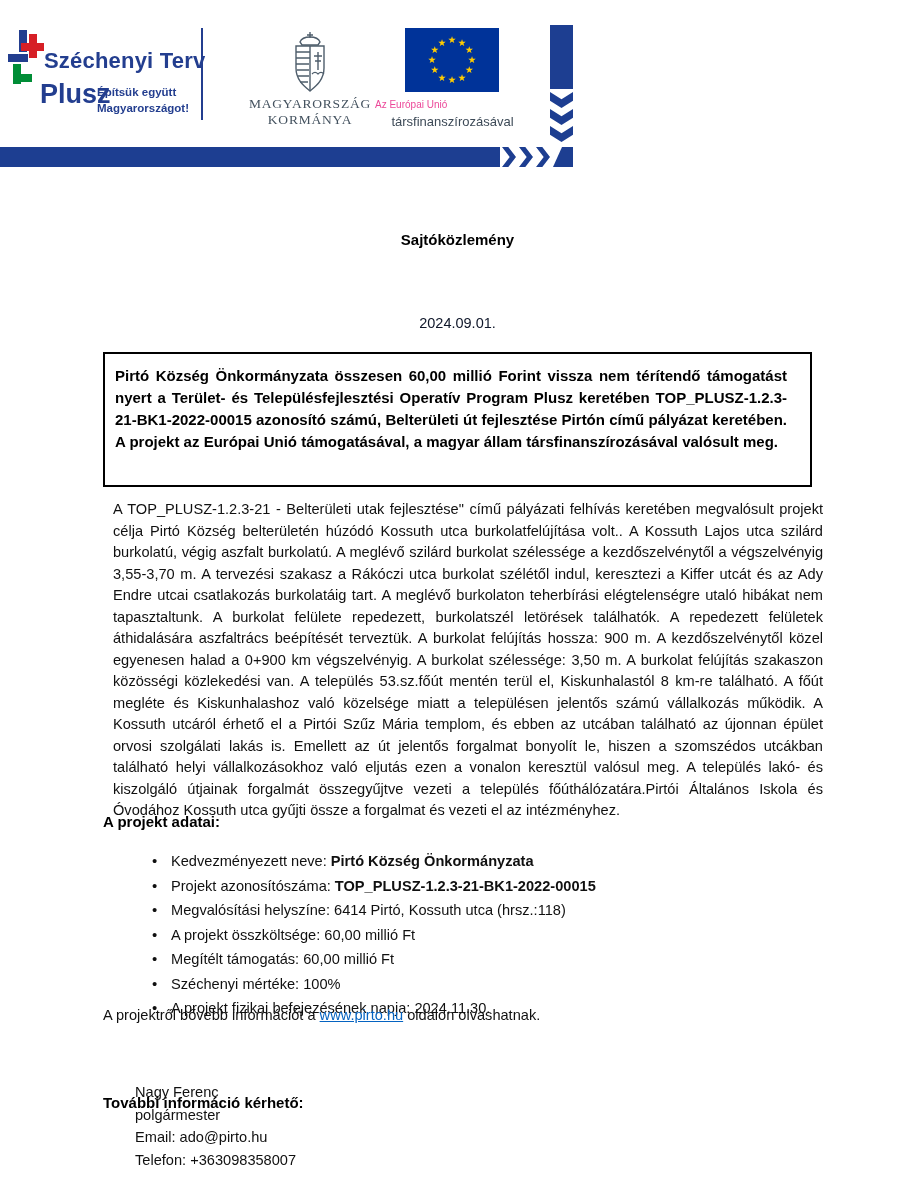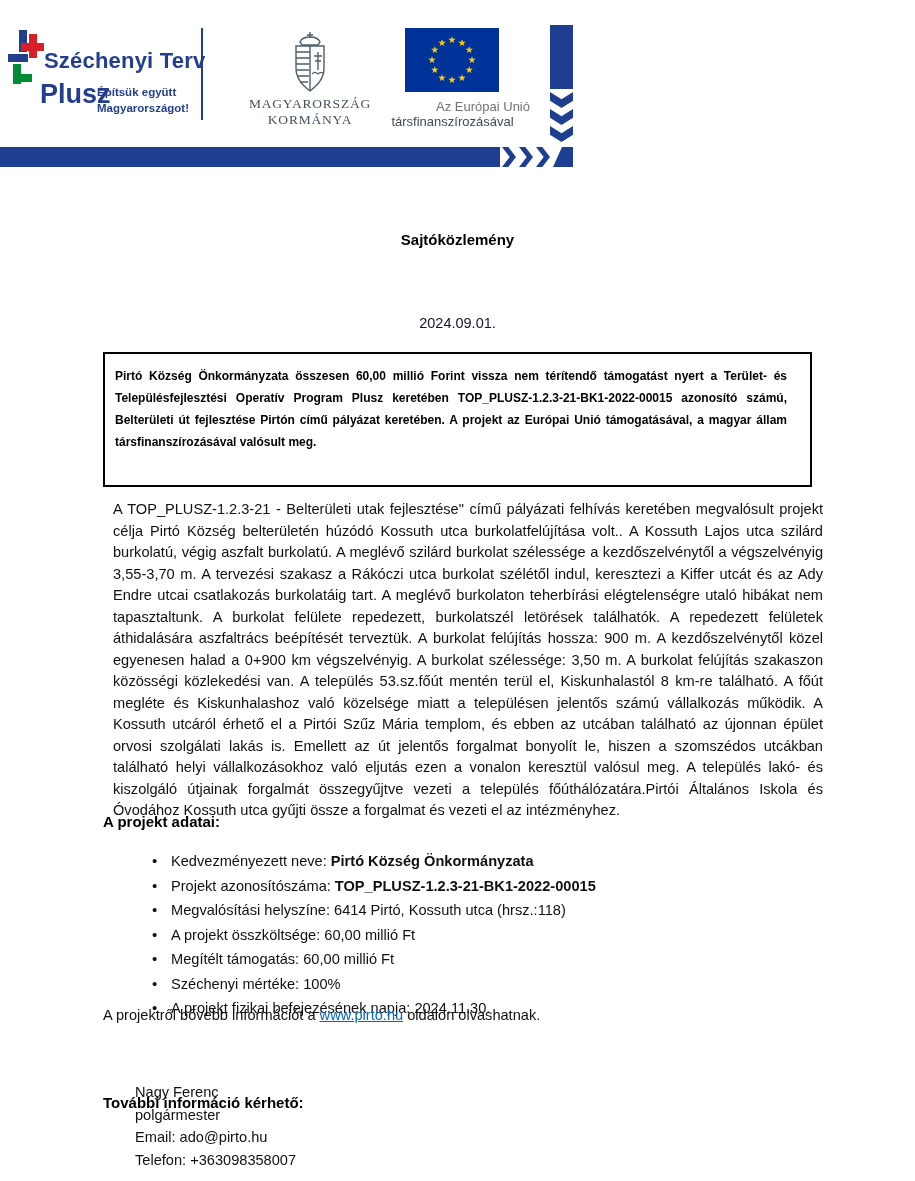--- a/index.html
+++ b/index.html
@@ -14,40 +14,40 @@
   .sz-plusz { position:absolute; left:40px; top:79px; font-size:27px; font-weight:bold; color:#233e8f; }
   .sz-tag1  { position:absolute; left:97px; top:86px; font-size:11.5px; font-weight:bold; color:#233e8f; }
   .sz-tag2  { position:absolute; left:97px; top:102px; font-size:11.5px; font-weight:bold; color:#233e8f; }
   .divider { position:absolute; left:201px; top:28px; width:2px; height:92px; background:#233e8f; }
 
   .coa { position:absolute; left:288px; top:30px; }
   .gov1 { position:absolute; left:230px; top:96px; width:160px; text-align:center; font-family:"Liberation Serif", serif; font-size:13.5px; letter-spacing:0.8px; color:#44525f; }
   .gov2 { position:absolute; left:230px; top:112px; width:160px; text-align:center; font-family:"Liberation Serif", serif; font-size:13.5px; letter-spacing:0.8px; color:#44525f; }
 
   .euflag { position:absolute; left:405px; top:28px; }
-  .eu1 { position:absolute; left:375px; top:99px; width:155px; text-align:right; font-size:13px; color:#737373; }
+  .eu1 { position:absolute; left:375px; top:99px; width:155px; text-align:left; font-size:10px; color:#ec4899; }
   .eu2 { position:absolute; left:375px; top:114px; width:155px; text-align:center; font-size:13px; color:#3d4a57; }
 
   .vbar { position:absolute; left:550px; top:25px; width:23px; height:64px; }
   .chev-down { position:absolute; left:550px; width:23px; height:16px;
     clip-path:polygon(0 0, 50% 45%, 100% 0, 100% 55%, 50% 100%, 0 55%); }
   .hbar { position:absolute; left:0; top:147px; width:500px; height:20px; }
   .chev-right { position:absolute; top:147px; width:14px; height:20px;
     clip-path:polygon(0 0, 45% 0, 100% 50%, 45% 100%, 0 100%, 55% 50%); }
   .corner { position:absolute; left:553px; top:147px; width:20px; height:20px;
     clip-path:polygon(45% 0, 100% 0, 100% 100%, 0 100%); }
 
   
   .center-line { position:absolute; left:0; width:915px; text-align:center; }
   .t-bold { font-weight:bold; font-size:15px; color:#000; }
   .t-date { font-size:14.5px; color:#0f172a; }
 
   .lead-box { position:absolute; left:103px; top:352px; width:709px; height:135px;
     border:2px solid #000; padding:11px 23px 0 10px;
-    font-size:12px; font-weight:bold; line-height:22px; text-align:justify; color:#000; }
+    font-size:15px; font-weight:bold; line-height:22px; text-align:justify; color:#000; }
 
   .body-par { position:absolute; left:113px; top:499px; width:710px;
     font-size:14.6px; line-height:21.5px; text-align:justify; color:#101010; }
 
   .adatai { position:absolute; left:103px; top:813px; font-size:15px; font-weight:bold; color:#000; }
 
   ul.plist { position:absolute; left:103px; top:849px; width:709px; list-style:none; }
   ul.plist li { position:relative; padding-left:68px; line-height:24.5px; font-size:14.6px; color:#101010; }
   ul.plist li::before { content:"•"; position:absolute; left:49px; top:0; font-size:15px; }
   .bv { font-weight:bold; }

